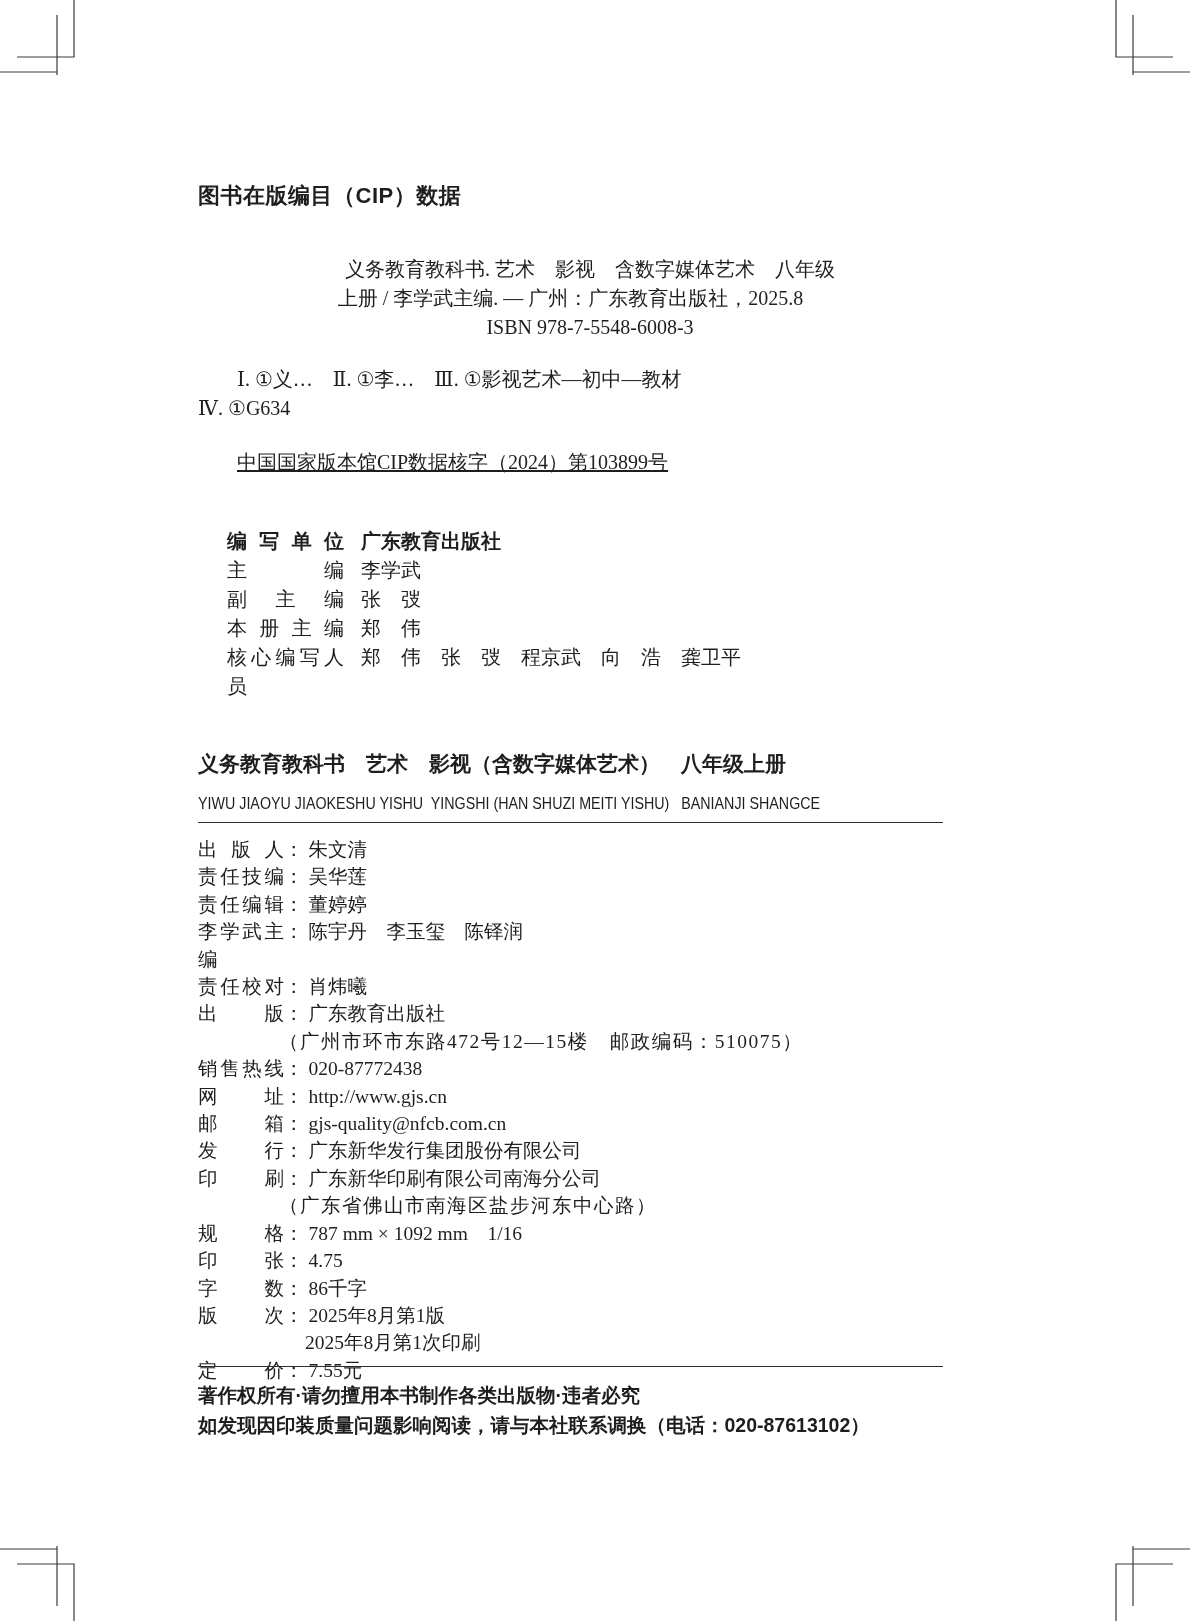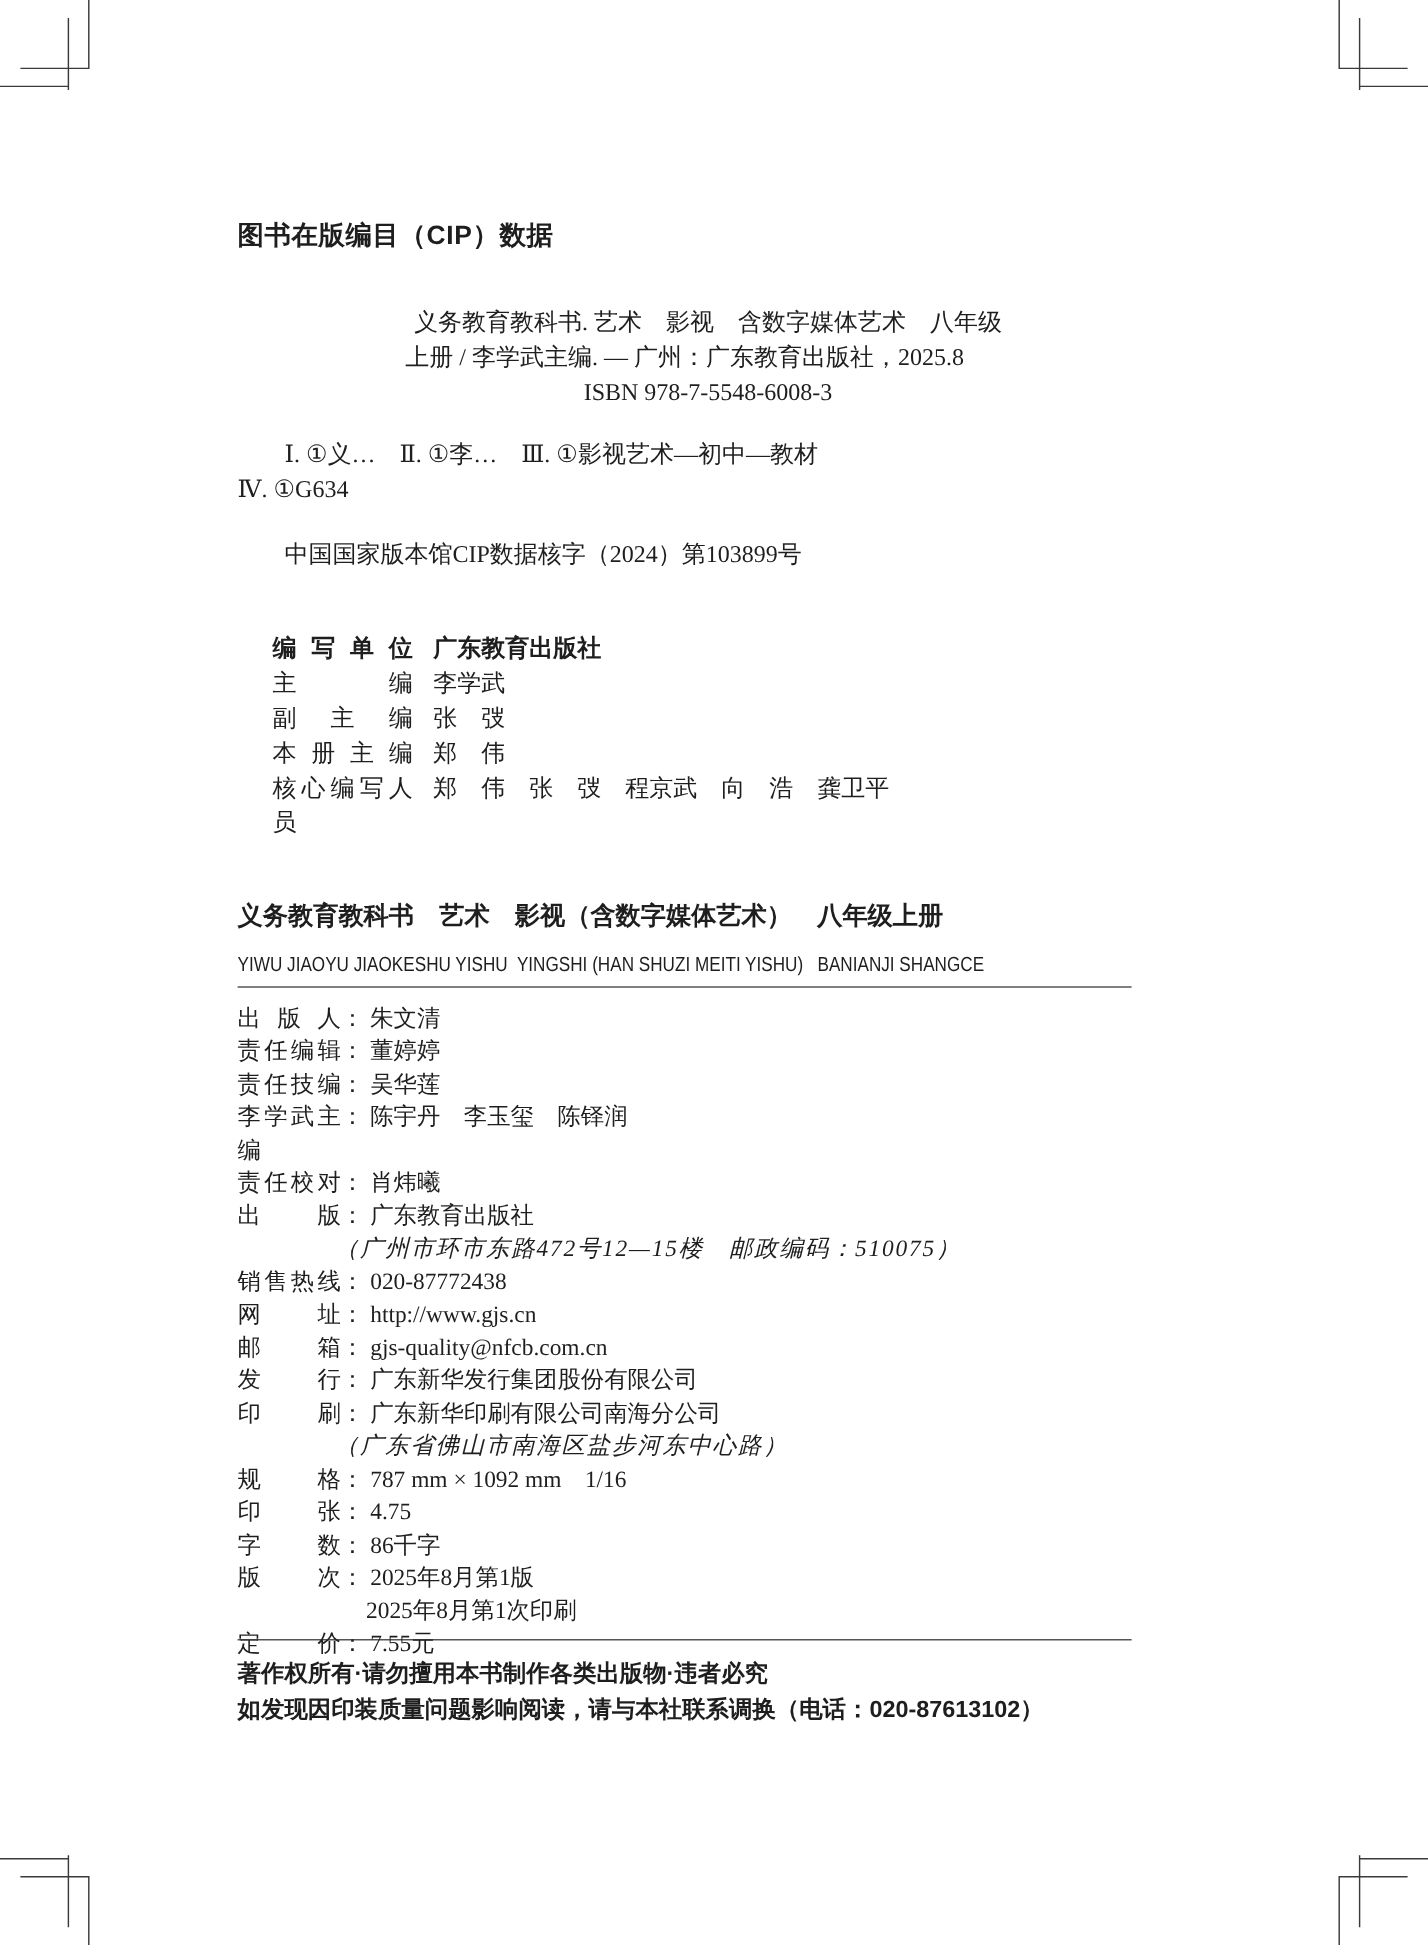--- a/index.html
+++ b/index.html
@@ -18,21 +18,21 @@
 
   
   #sec-cip{position:absolute;left:198px;top:182px;width:745px;}
   .cip-header{
     font-family:"Liberation Sans","DejaVu Sans",sans-serif;
     font-weight:700;font-size:22px;line-height:28px;letter-spacing:.5px;
   }
   .cip-para{margin-top:45px;font-size:20px;line-height:29px;text-align:center;}
   .cip-line.ind{padding-left:39px;}
   .cip-class{margin-top:23px;font-size:20px;line-height:29px;}
-  .cip-reg{margin-top:25px;font-size:20px;line-height:29px;padding-left:39px;}
+  .cip-reg{margin-top:25px;font-size:20px;line-height:29px;padding-left:39px;text-decoration:underline;}
 
   
   #sec-editorial{position:absolute;left:198px;top:527px;width:745px;font-size:20px;line-height:29px;}
   #sec-editorial .lab{display:inline-block;width:117px;text-align:justify;text-align-last:justify;vertical-align:top;margin-left:29px;}
   #sec-editorial .val{margin-left:17px;}
   #sec-editorial .row.bold{font-family:"Liberation Sans","DejaVu Sans",sans-serif;font-weight:700;}
 
   
   #sec-title{position:absolute;left:198px;top:750px;width:745px;}
   .series-title{
@@ -47,21 +47,21 @@
   }
   .rule{border:none;border-top:1.6px solid #2b2b2b;margin:0;}
   #rule-1{position:absolute;left:198px;top:822px;width:745px;}
   #rule-2{position:absolute;left:198px;top:1366px;width:745px;}
 
   
   #sec-colophon{position:absolute;left:198px;top:836px;width:745px;font-size:19.5px;line-height:27.4px;}
   #sec-colophon .lab{display:inline-block;width:86px;text-align:justify;text-align-last:justify;vertical-align:top;}
   #sec-colophon .colon{margin-left:0;}
   #sec-colophon .val{margin-left:5px;}
-  #sec-colophon .note.kai{margin-left:81px;font-style:italic;letter-spacing:1.5px;}
+  #sec-colophon .note.kai{margin-left:81px;letter-spacing:1.5px;}
   #sec-colophon .note.plain{margin-left:107px;}
 
   
   #sec-footer{position:absolute;left:198px;top:1381px;width:780px;
     font-family:Liberation Sans, sans-serif;
     font-weight:700;font-size:19.5px;line-height:29.5px;
   }
 </style>
 </head>
 <body>
@@ -114,22 +114,22 @@
   </div>
 
 <div id="sec-title">
   <div class="series-title">义务教育教科书　艺术　影视（含数字媒体艺术）　八年级上册</div>
   <div><span class="series-pinyin">YIWU JIAOYU JIAOKESHU YISHU  YINGSHI (HAN SHUZI MEITI YISHU)   BANIANJI SHANGCE</span></div>
 </div>
 <hr id="rule-1" class="rule">
 
 <div id="sec-colophon">
     <div class="row"><span class="lab">出版人</span><span class="colon">：</span><span class="val">朱文清</span></div>
+    <div class="row"><span class="lab">责任技编</span><span class="colon">：</span><span class="val">吴华莲</span></div>
     <div class="row"><span class="lab">责任编辑</span><span class="colon">：</span><span class="val">董婷婷</span></div>
-    <div class="row"><span class="lab">责任技编</span><span class="colon">：</span><span class="val">吴华莲</span></div>
     <div class="row"><span class="lab">李学武主编</span><span class="colon">：</span><span class="val">陈宇丹　李玉玺　陈铎润</span></div>
     <div class="row"><span class="lab">责任校对</span><span class="colon">：</span><span class="val">肖炜曦</span></div>
     <div class="row"><span class="lab">出版</span><span class="colon">：</span><span class="val">广东教育出版社</span></div>
     <div class="note kai">（广州市环市东路472号12—15楼　邮政编码：510075）</div>
     <div class="row"><span class="lab">销售热线</span><span class="colon">：</span><span class="val">020-87772438</span></div>
     <div class="row"><span class="lab">网址</span><span class="colon">：</span><span class="val">http://www.gjs.cn</span></div>
     <div class="row"><span class="lab">邮箱</span><span class="colon">：</span><span class="val">gjs-quality@nfcb.com.cn</span></div>
     <div class="row"><span class="lab">发行</span><span class="colon">：</span><span class="val">广东新华发行集团股份有限公司</span></div>
     <div class="row"><span class="lab">印刷</span><span class="colon">：</span><span class="val">广东新华印刷有限公司南海分公司</span></div>
     <div class="note kai">（广东省佛山市南海区盐步河东中心路）</div>

